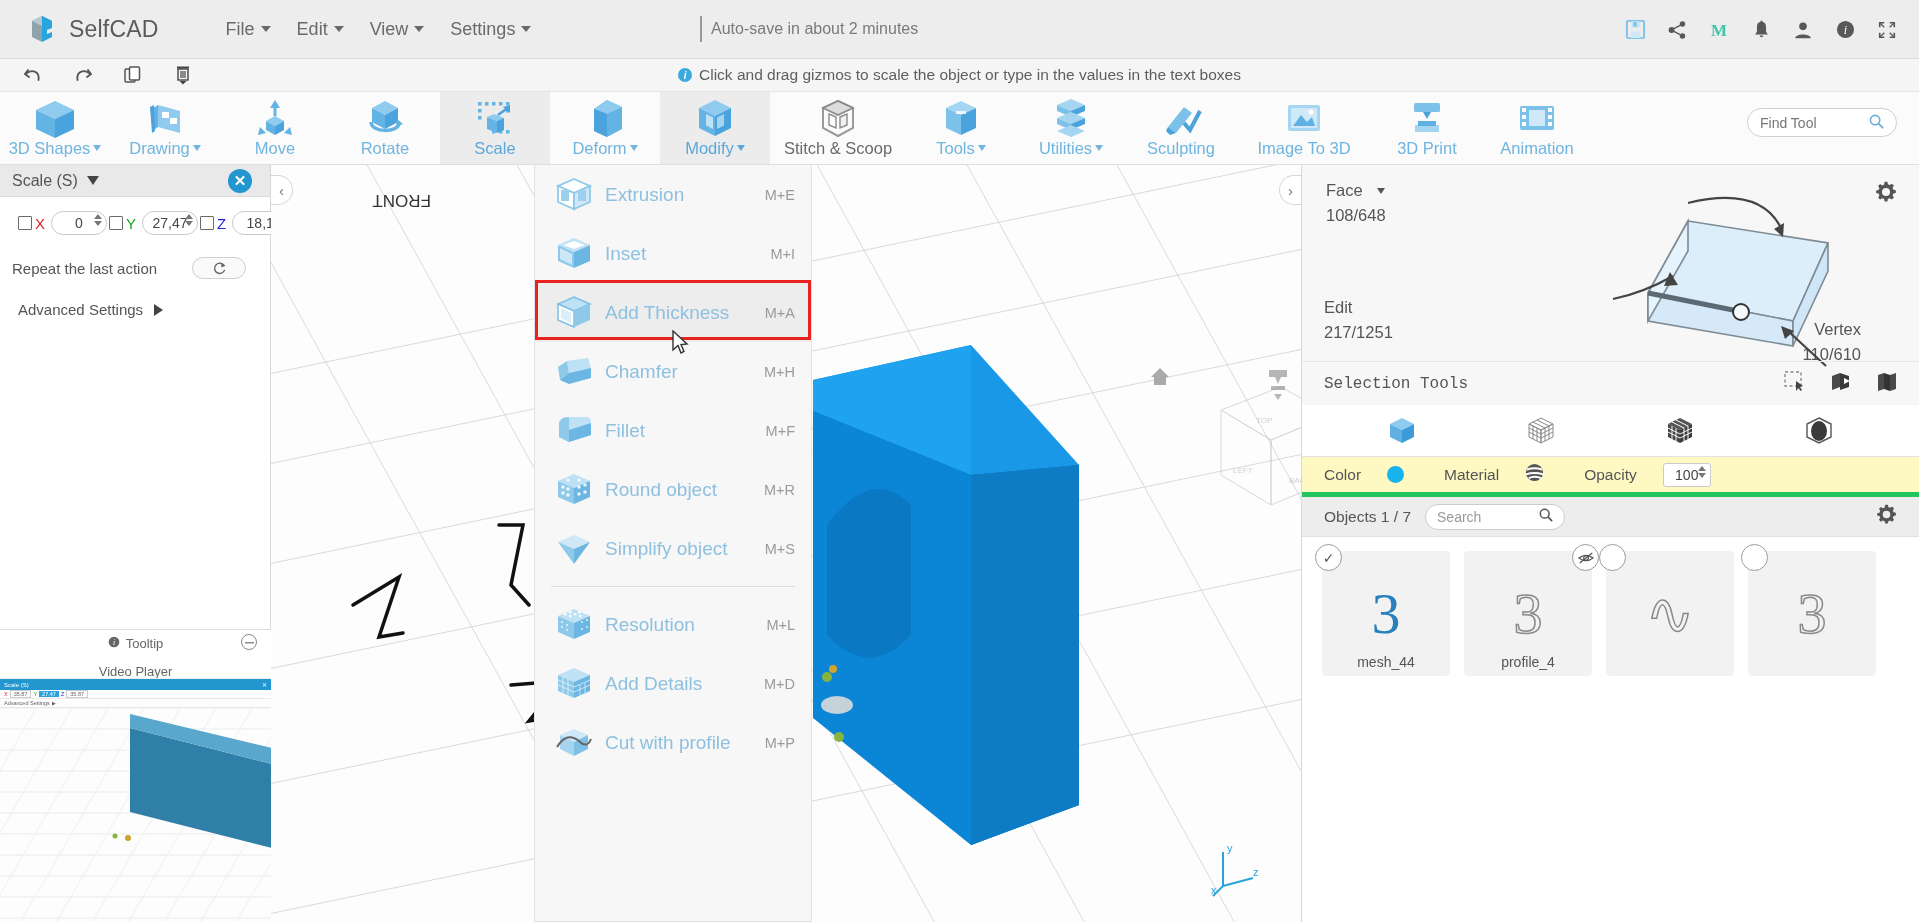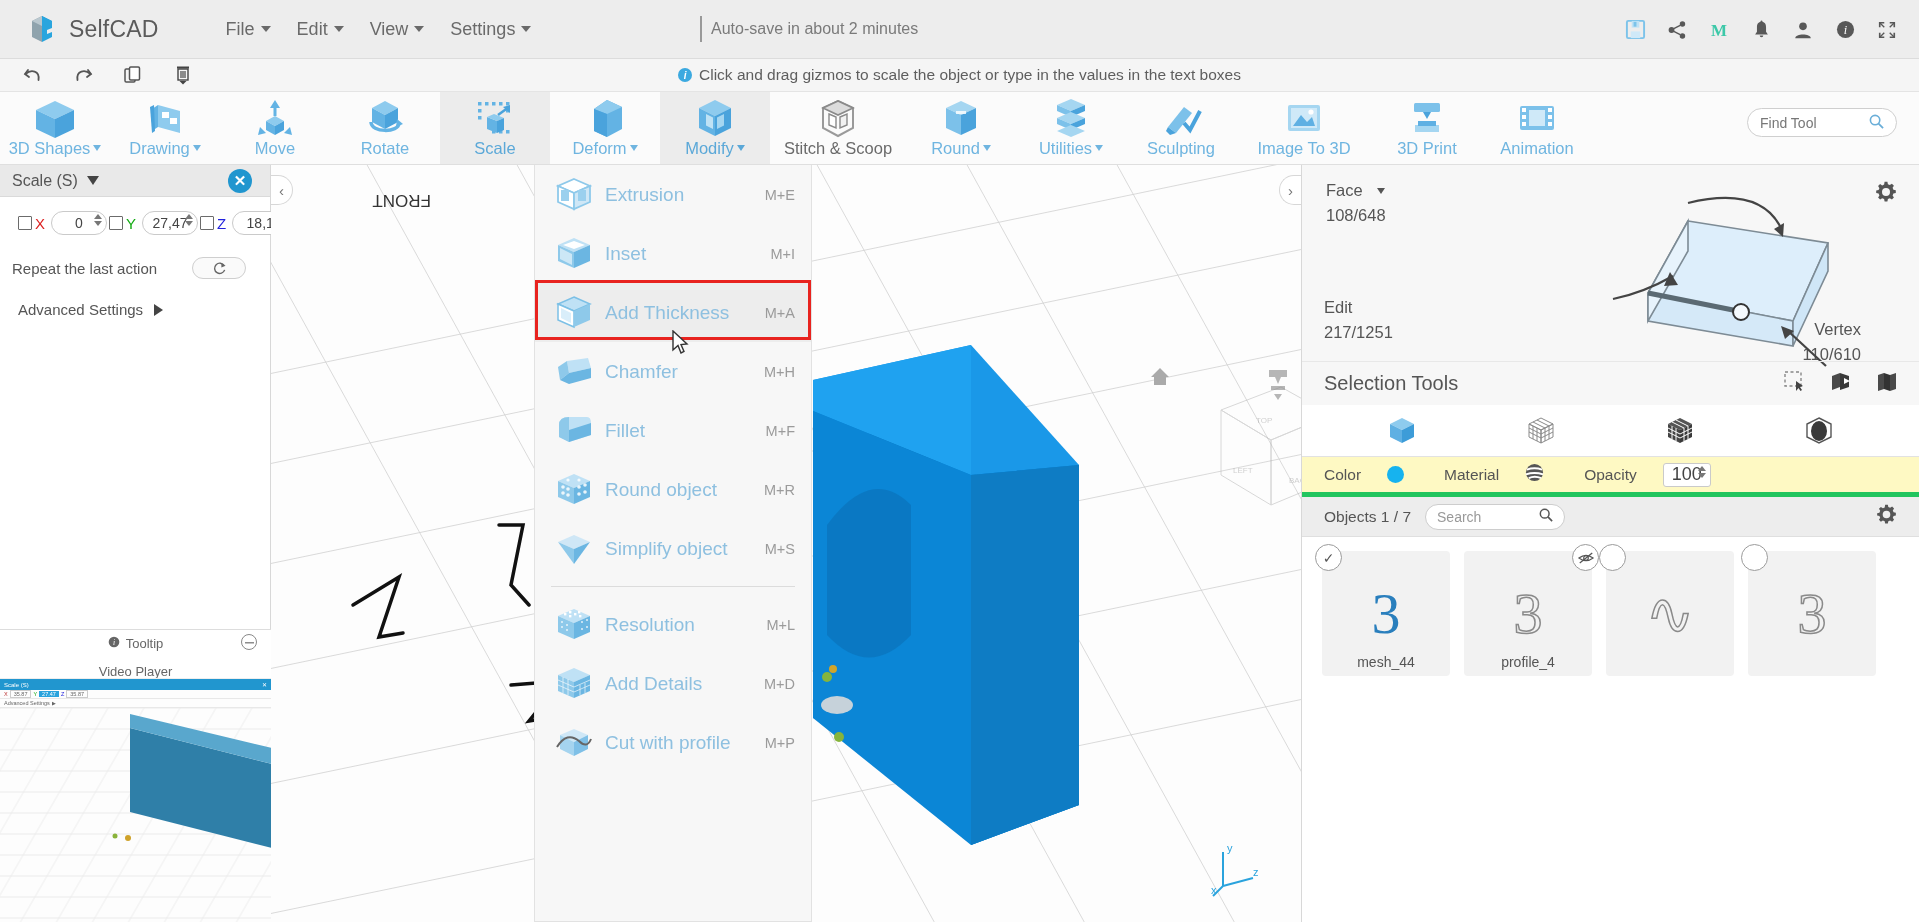--- a/index.html
+++ b/index.html
@@ -233,36 +233,36 @@
   .rp-face { position: absolute; left: 24px; top: 16px; }
   .rp-lbl { font-size: 16.5px; color: #555; display: flex; align-items: center; gap: 14px; }
   .rp-count { font-size: 16.5px; color: #555; margin-top: 6px; }
   .rp-edge { position: absolute; left: 22px; top: 133px; }
   .rp-vertex { position: absolute; right: 58px; top: 155px; text-align: right; }
   .seltools {
     position: absolute; left: 0; bottom: 0; width: 618px; height: 44px;
     display: flex; align-items: center; padding: 0 22px;
     border-top: 1px solid #e8e8e8;
   }
-  .seltools-lbl { font-size: 20px; color: #555; }
+  .seltools-lbl { font-size: 16px; color: #555; font-family: Liberation Mono, monospace; }
   .seltools-ico { display: flex; gap: 24px; margin-left: auto; }
   .modebar {
     height: 52px; display: flex; align-items: center; justify-content: space-around;
     border-bottom: 1px solid #e2e2e2; background: #fff; padding: 0 30px;
   }
   .modebtn { cursor: pointer; width: 48px; display: flex; justify-content: center; }
   .matrow {
     height: 40px; display: flex; align-items: center; gap: 26px; padding: 0 22px;
     border-bottom: 5px solid #22c55e; background: #fef9c3;
   }
   .mat-lbl { font-size: 15.5px; color: #555; }
   .swatch { width: 17px; height: 17px; border-radius: 50%; background: #16b3ef; cursor: pointer; }
   .opinput {
     width: 48px; height: 24px; border: 1px solid #cacaca; border-radius: 3px;
-    font-size: 18px; color: #444; display: flex; align-items: center;
+    font-size: 14px; color: #444; display: flex; align-items: center;
     justify-content: center; position: relative; cursor: text; background: #fff;
   }
   .objbar {
     height: 40px; display: flex; align-items: center; gap: 14px; padding: 0 22px;
     background: #ededed; border-bottom: 1px solid #dfdfdf;
   }
   .obj-lbl { font-size: 15.5px; color: #555; }
   .searchbox {
     width: 140px; height: 26px; border: 1px solid #cdcdcd; border-radius: 14px;
     background: #fff; display: flex; align-items: center; justify-content: space-between;
@@ -556,21 +556,21 @@
     <div class="tool">
       <span class="tool-ico">
         <svg width="46" height="44" viewBox="0 0 46 44">
             <polygon points="23,4 38,11 23,18 8,11" fill="#a5d6f1"></polygon>
             <polygon points="8,11 23,18 23,38 8,31" fill="#7cc1ea"></polygon>
             <polygon points="23,18 38,11 38,31 23,38" fill="#4aa3dc"></polygon>
             <rect x="18" y="14" width="10" height="3" fill="#fff" opacity=".8"></rect>
           </svg>
       </span>
       <span class="tool-lbl">
-        <span>Round</span>
+        <span>Tools</span>
           <i class="caret-sm"></i>
       </span>
     </div>
 
     <div class="tool">
       <span class="tool-ico">
         <svg width="46" height="44" viewBox="0 0 46 44">
           <polygon points="23,2 37,8 23,14 9,8" fill="#a5d6f1"></polygon>
             <polygon points="9,8 23,14 23,20 9,14" fill="#7cc1ea"></polygon>
             <polygon points="23,14 37,8 37,14 23,20" fill="#4aa3dc"></polygon>

